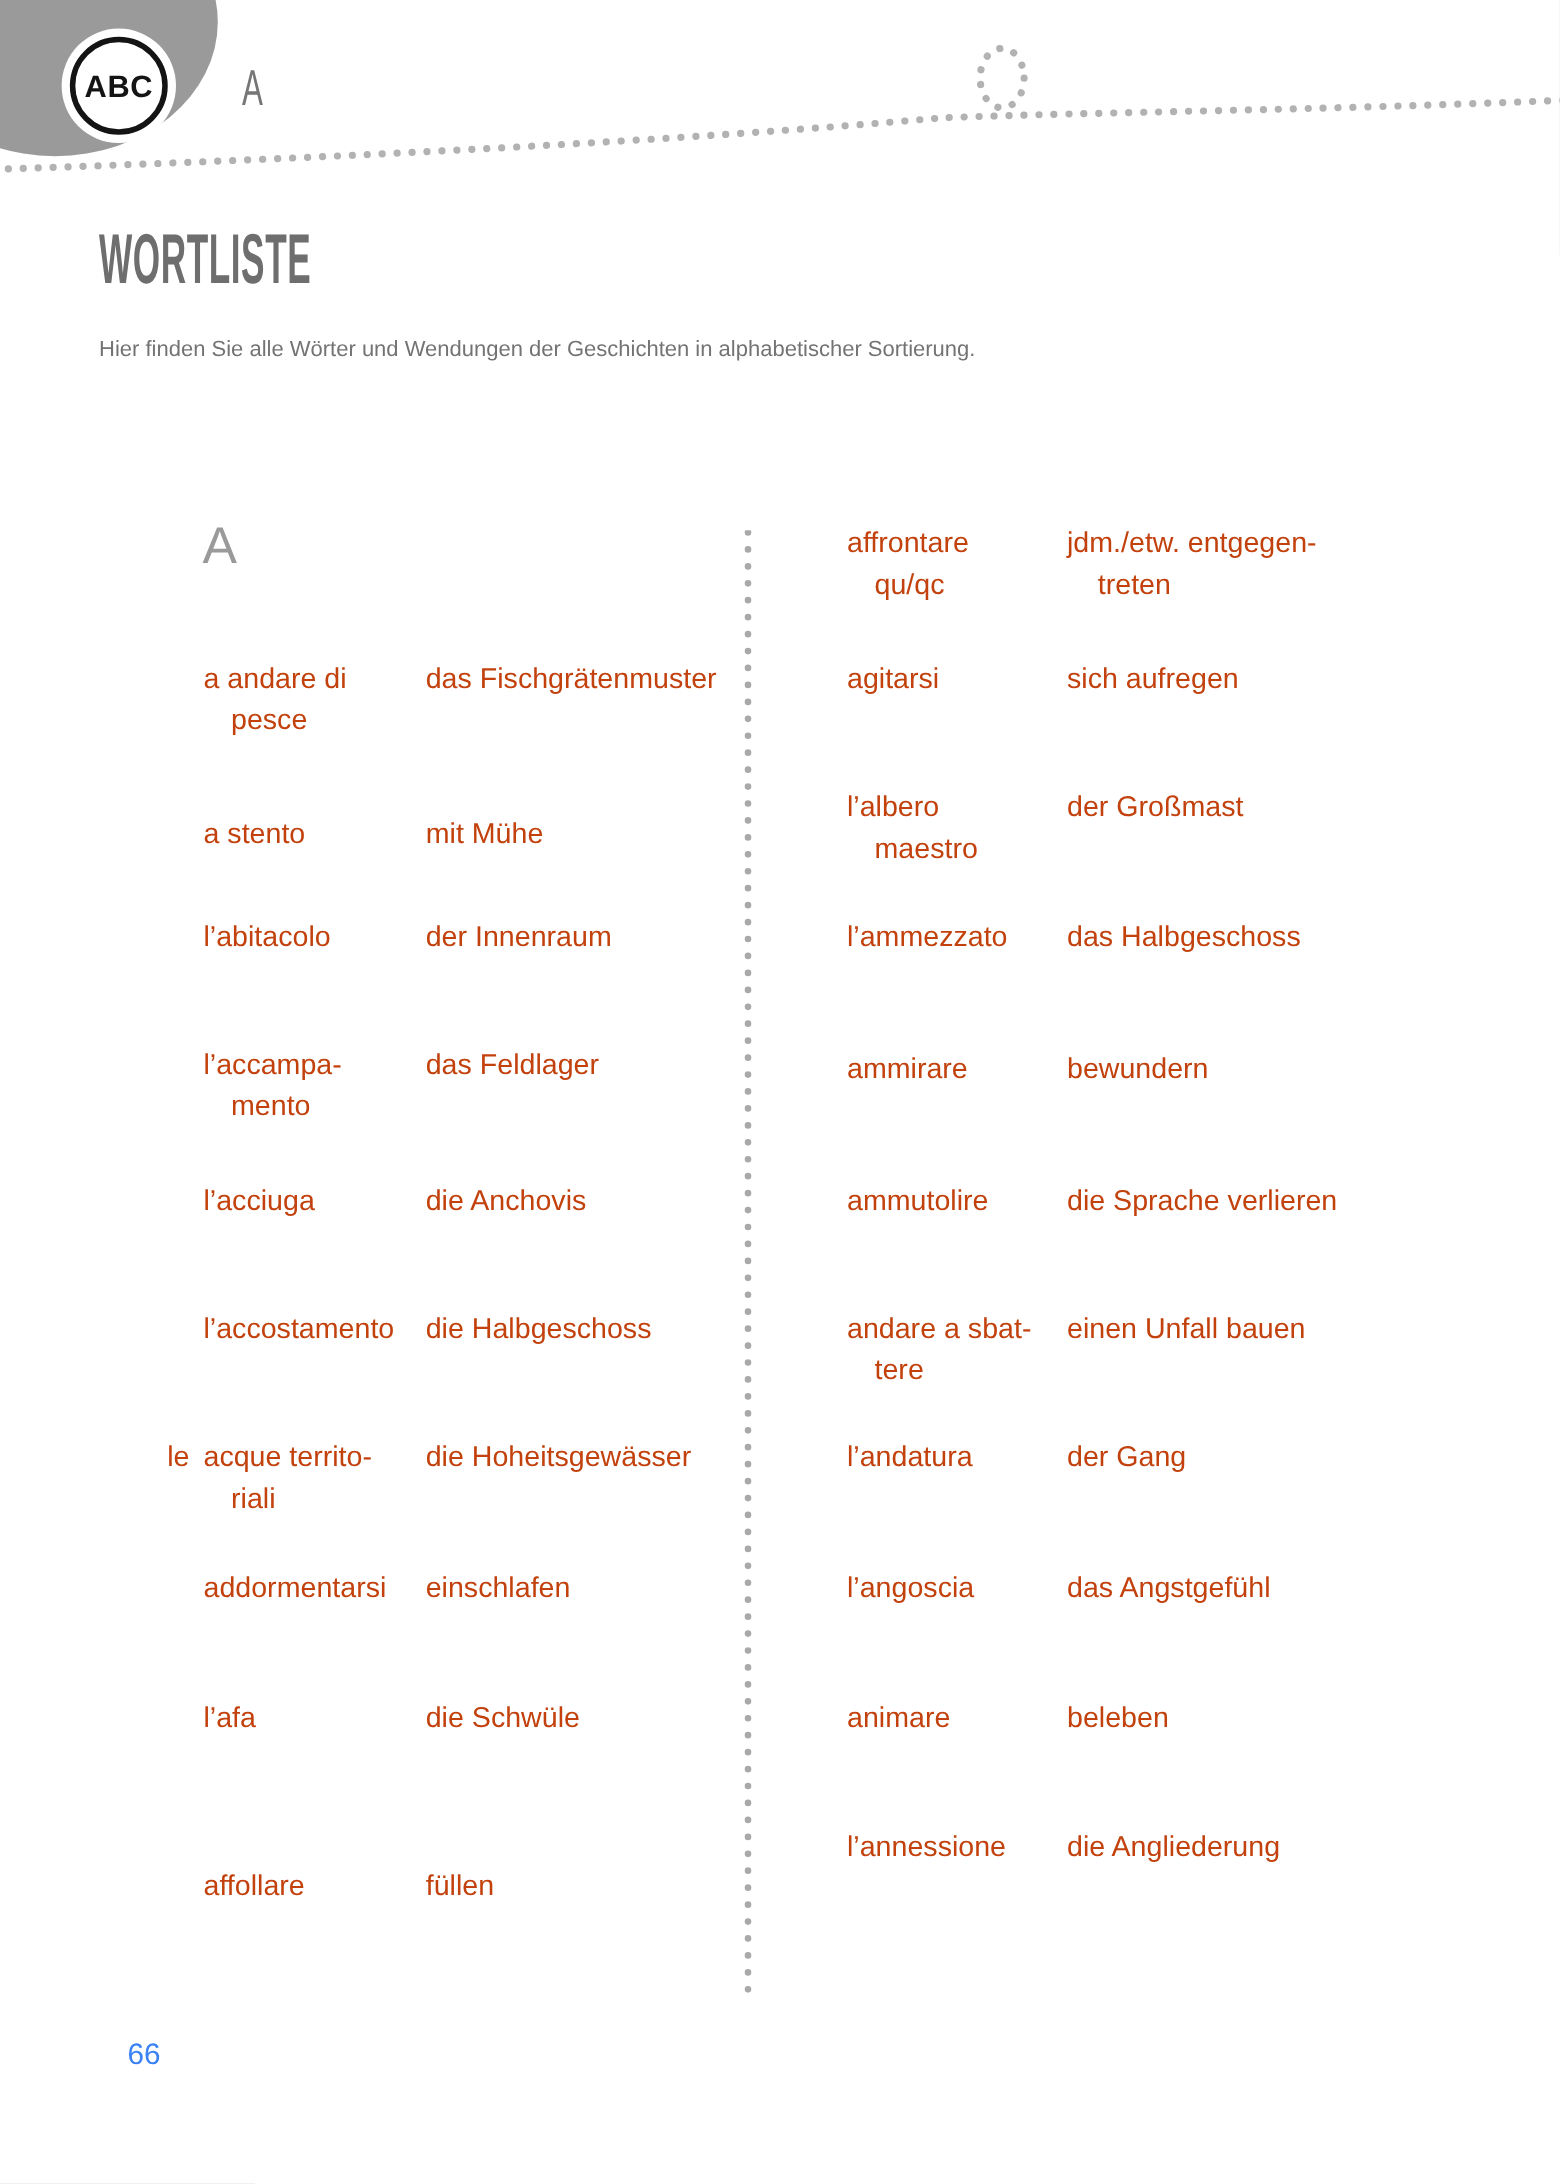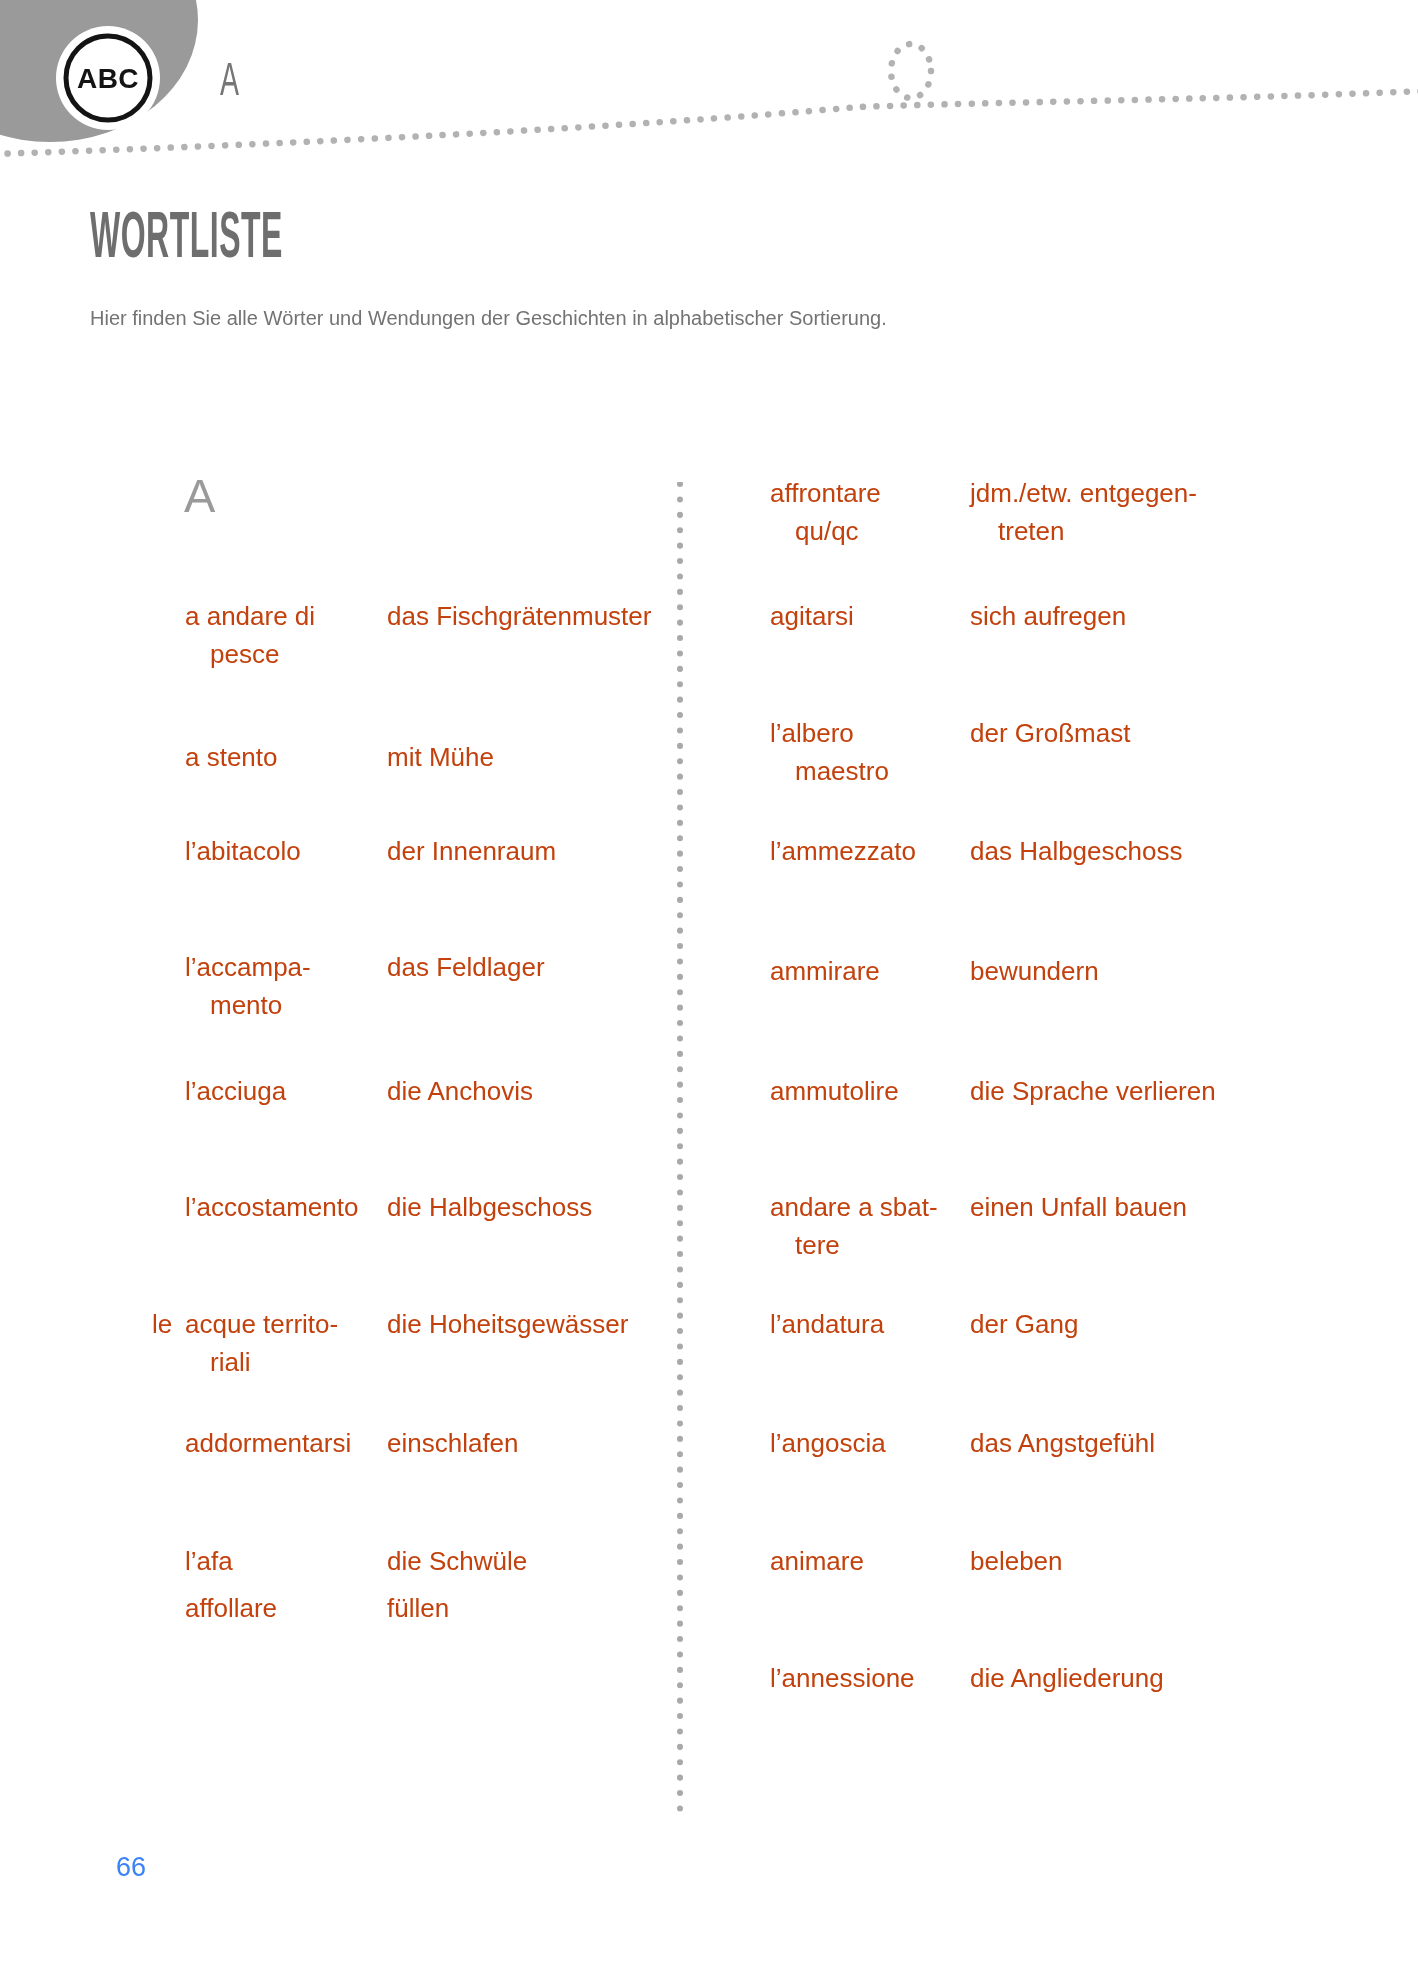--- a/index.html
+++ b/index.html
@@ -168,21 +168,21 @@
   <div class="row lcol" style="top:1542px">
     <span class="art"></span>
     <div class="it">
       <div>l’afa</div>
     </div>
     <div class="de">
       <div>die Schwüle</div>
     </div>
   </div>
 
-  <div class="row lcol" style="top:1589px">
+  <div class="row lcol" style="top:1695px">
     <span class="art"></span>
     <div class="it">
       <div>affollare</div>
     </div>
     <div class="de">
       <div>füllen</div>
     </div>
   </div>
 
   <div class="row rcol" style="top:474px">

